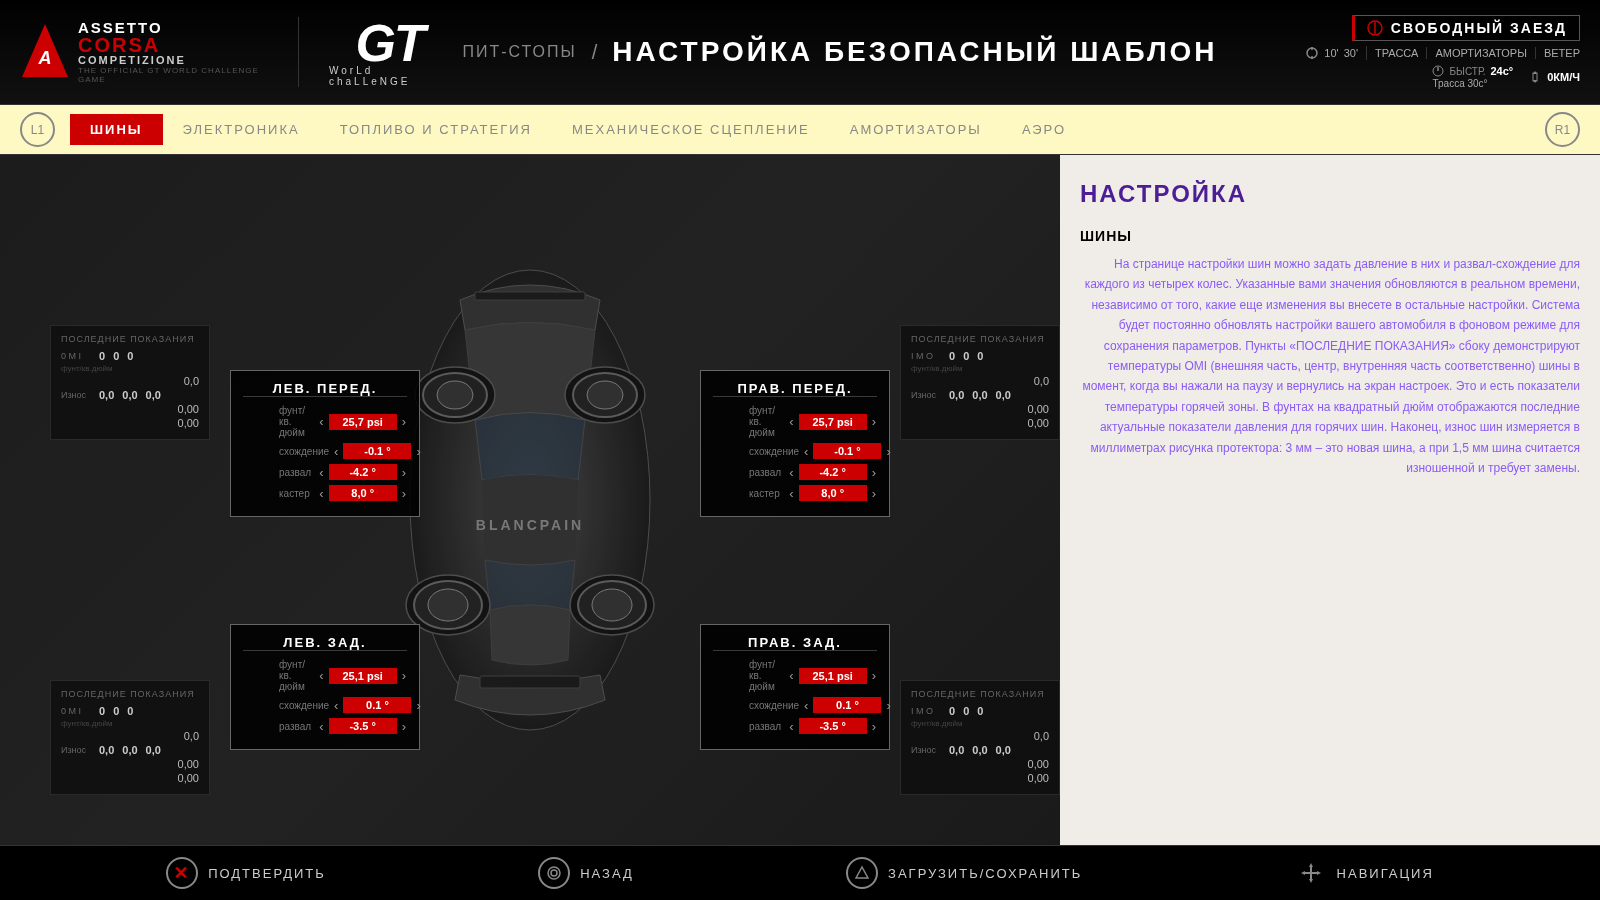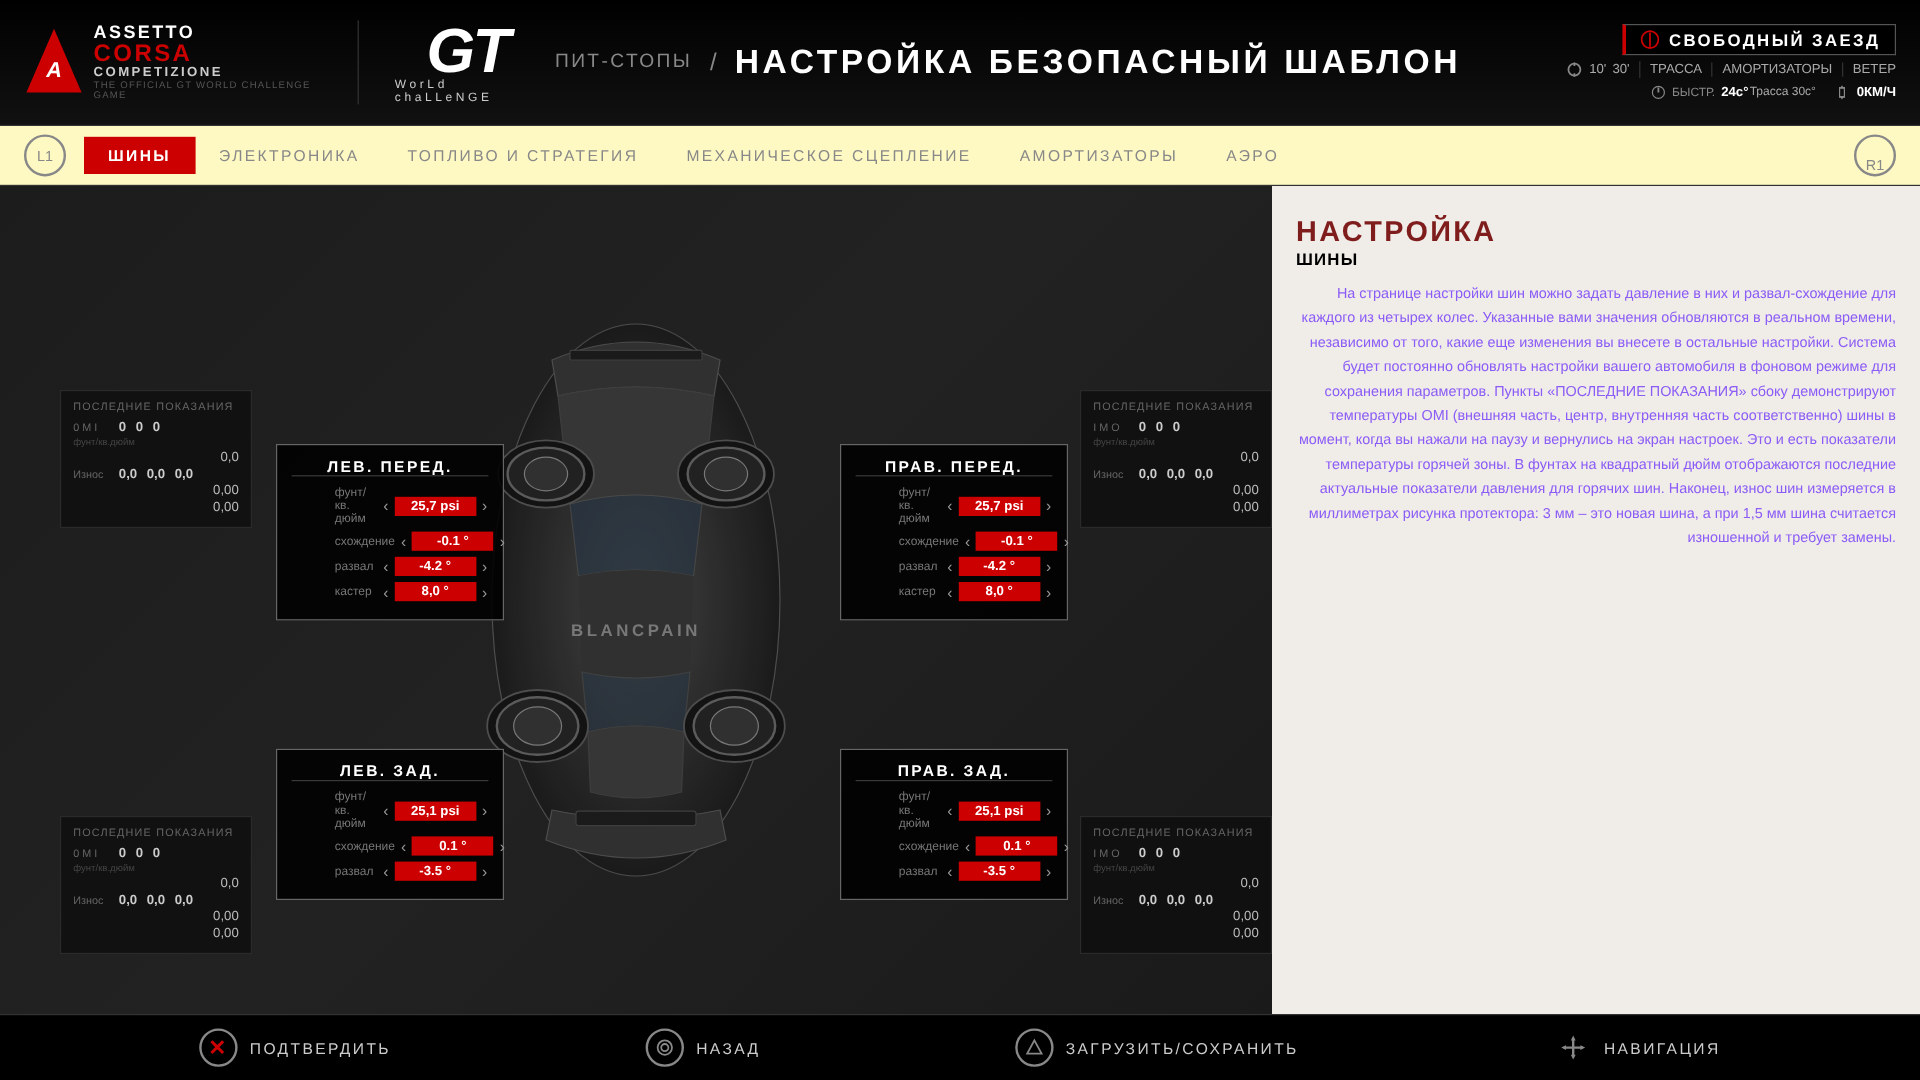--- a/index.html
+++ b/index.html
@@ -149,21 +149,21 @@
     }
 
     .nav-spacer { flex: 1; }
 
     .nav-controller-btn-right {
       width: 35px;
       height: 35px;
       border: 2px solid #888;
       border-radius: 50%;
       display: flex;
-      align-items: flex-end;
+      align-items: center;
       justify-content: center;
       color: #888;
       font-size: 12px;
       cursor: pointer;
     }
 
     
     .main-content {
       position: relative;
       z-index: 5;
@@ -191,21 +191,22 @@
     .right-panel {
       flex: 1;
       background: #f0ece8;
       padding: 25px 20px;
       overflow-y: auto;
     }
 
     .info-title {
       font-size: 24px;
       font-weight: bold;
-      color: #7f1d1d;
+      color: #4c1d95;
+      margin-bottom: 20px;
       letter-spacing: 2px;
     }
 
     .info-subtitle {
       font-size: 14px;
       font-weight: bold;
       color: #000;
       margin-bottom: 10px;
       letter-spacing: 1px;
     }
@@ -438,21 +439,21 @@
         <span>ТРАССА</span>
       </div>
       <div style="display:flex;gap:5px;align-items:center;border-right:1px solid #333;padding-right:8px;">
         <span>АМОРТИЗАТОРЫ</span>
       </div>
       <div style="display:flex;gap:5px;align-items:center;">
         <span>ВЕТЕР</span>
       </div>
     </div>
     <div style="display:flex;gap:15px;font-size:11px;align-items:center;">
-      <div style="display:flex;flex-direction:row;gap:1px;">
+      <div style="display:flex;flex-direction:column;gap:1px;">
         <div style="display:flex;gap:5px;align-items:center;">
           <svg width="12" height="12" viewBox="0 0 12 12">
               <circle cx="6" cy="6" r="5" fill="none" stroke="#888" stroke-width="1"></circle>
               <line x1="6" y1="2" x2="6" y2="6" stroke="#888" stroke-width="1.5"></line>
             </svg>
           <span style="color:#888;font-size:10px;">БЫСТР.</span>
           <span style="color:#fff;font-weight:bold;">24c°</span>
         </div>
         <div style="color:#aaa;font-size:10px;">Трасса 30c°</div>
       </div>

